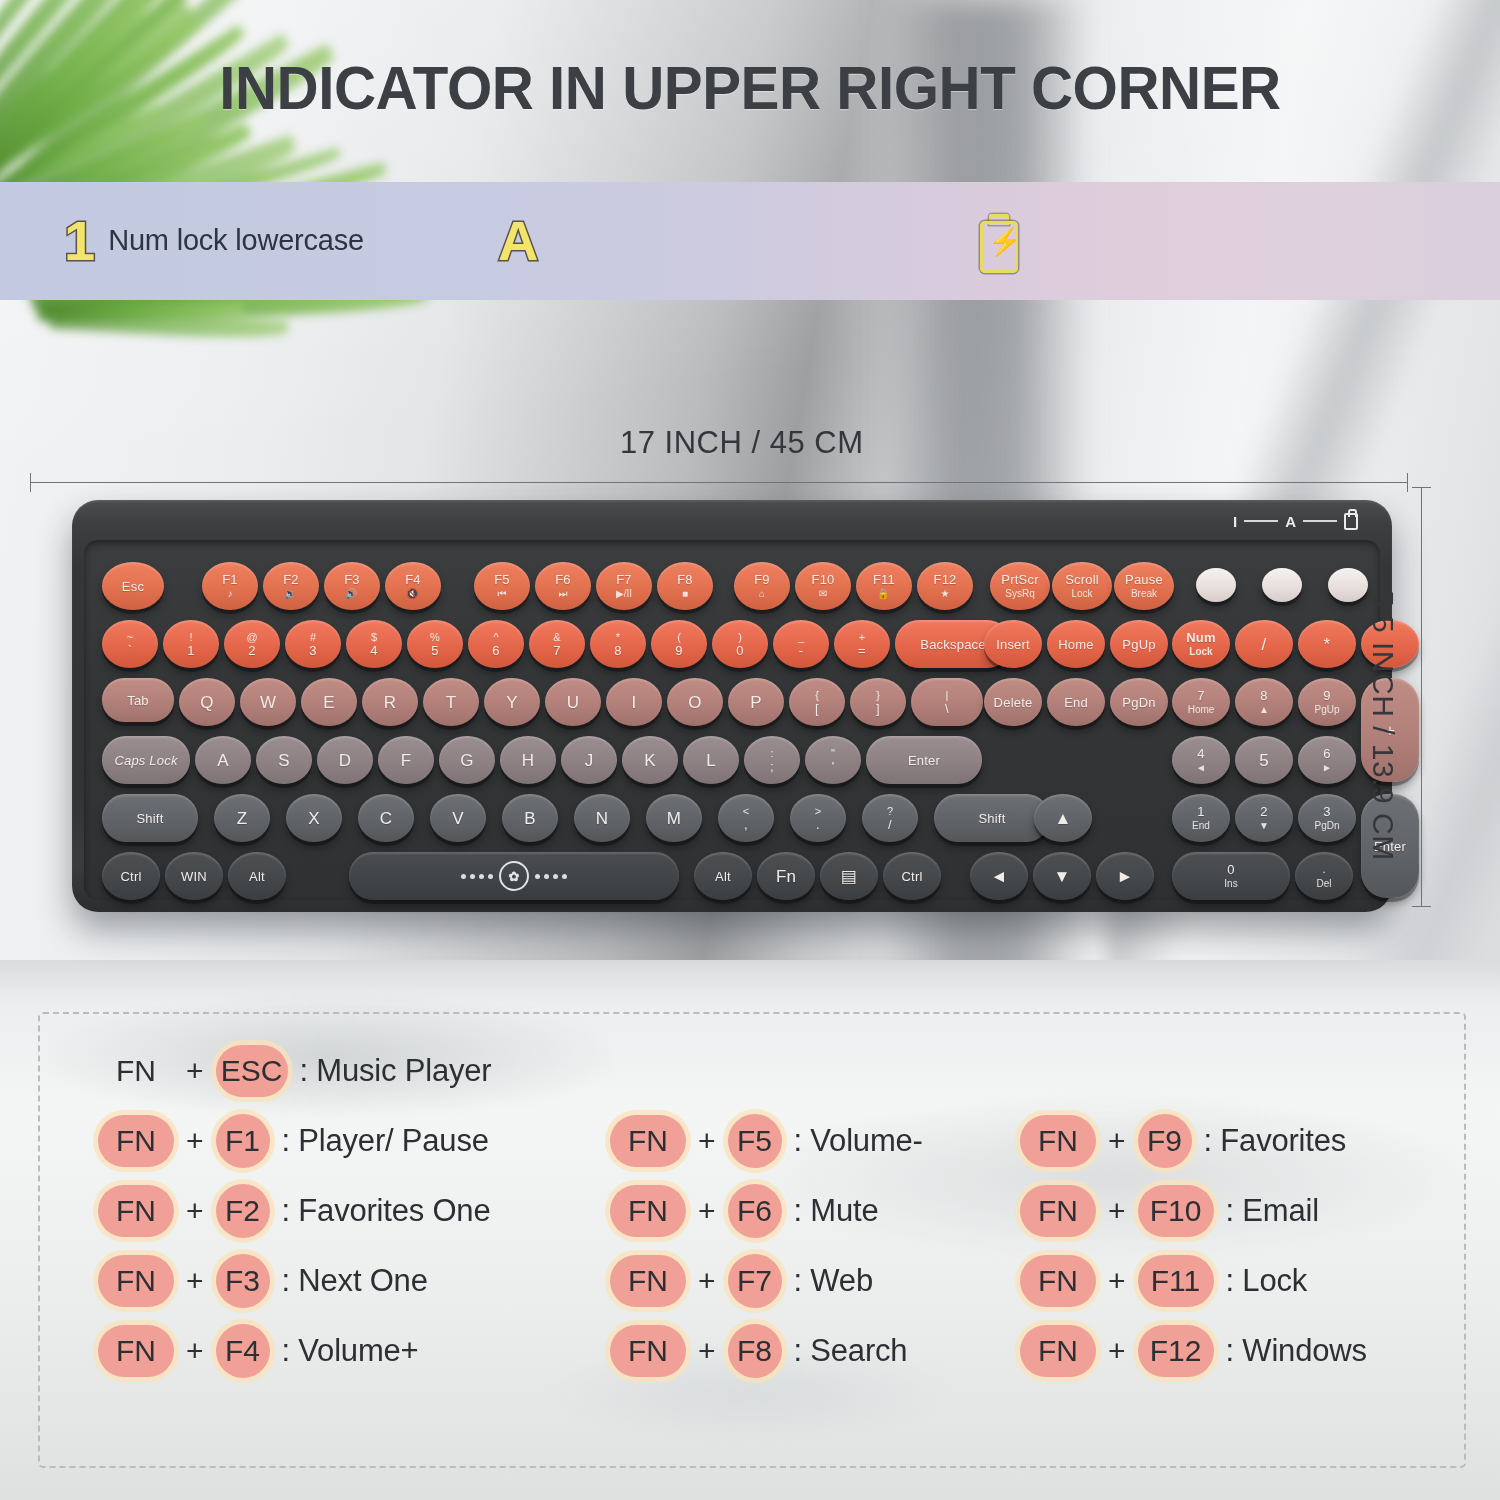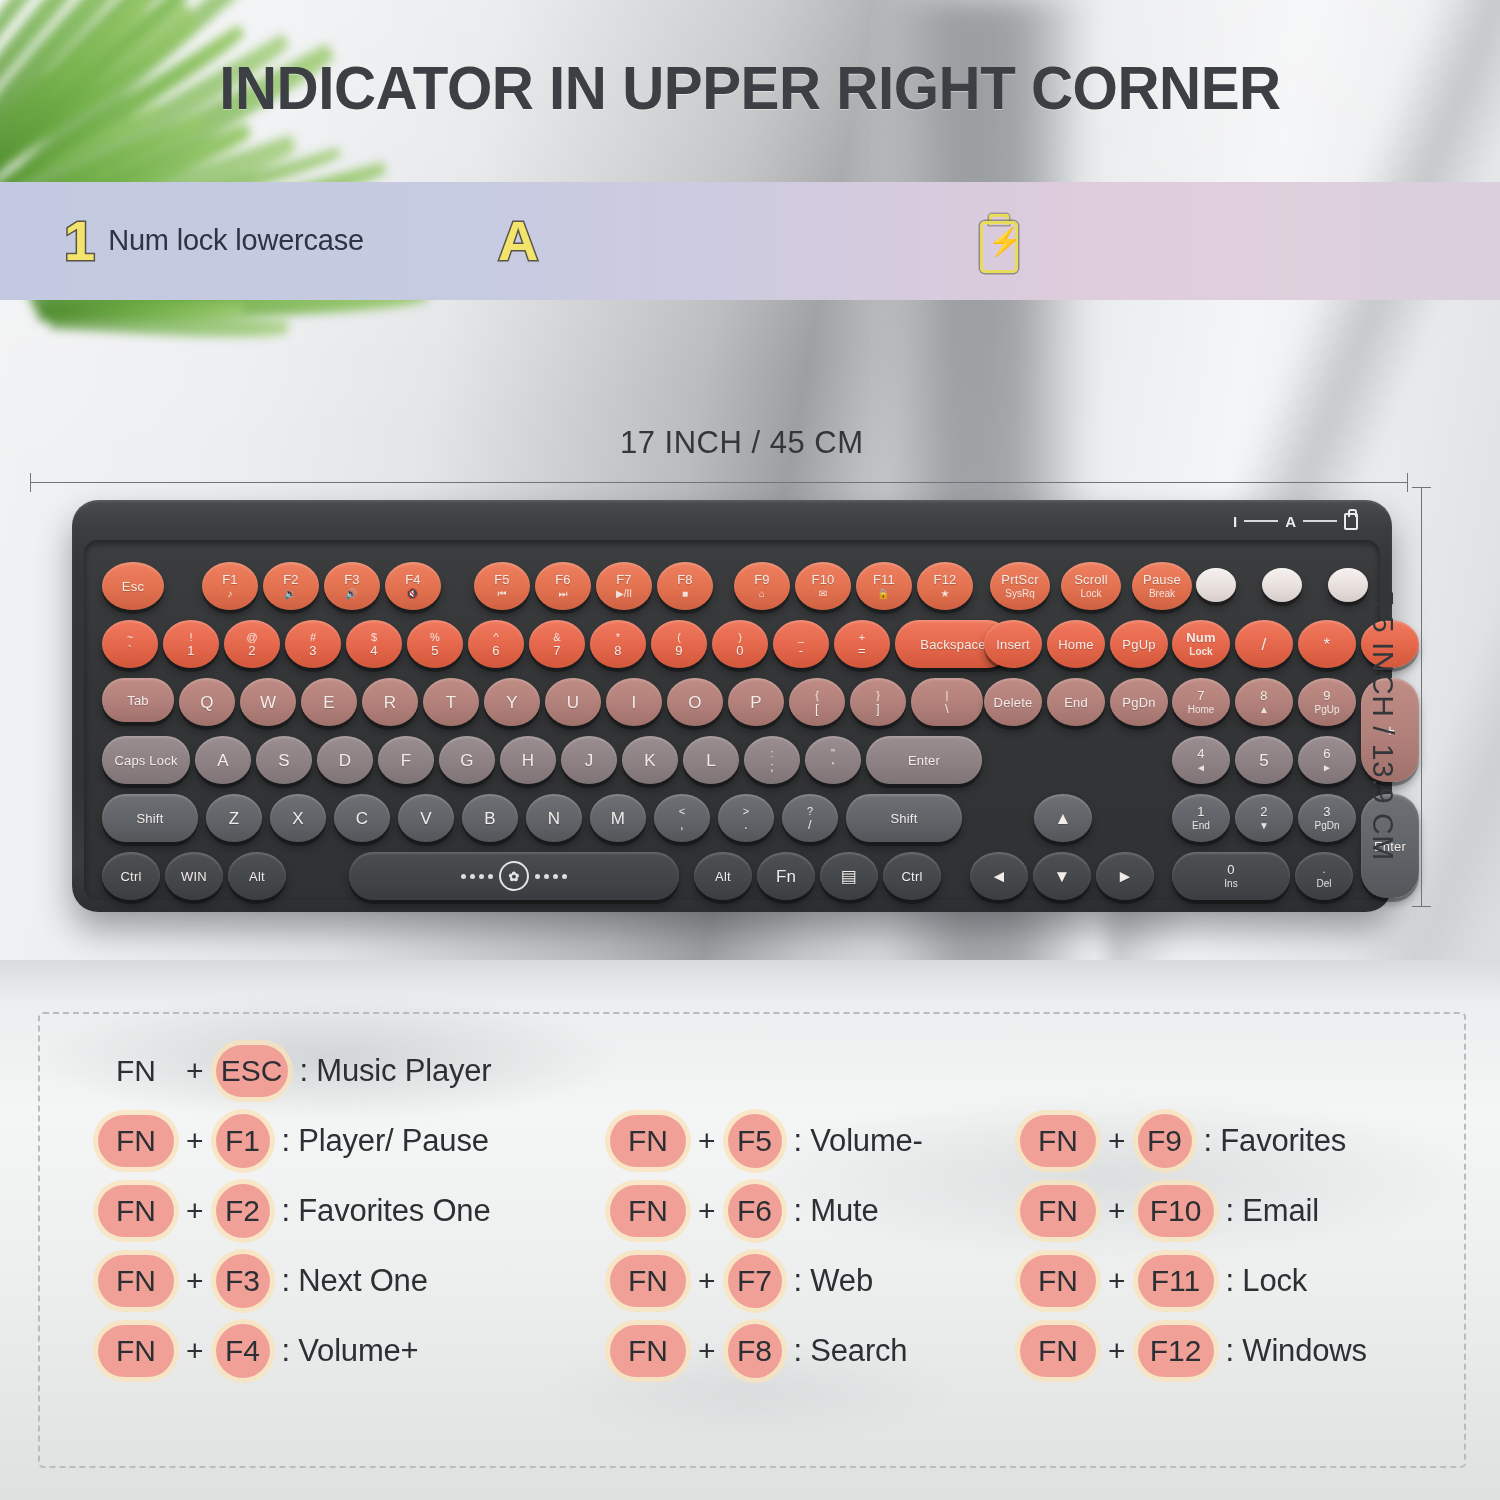--- a/index.html
+++ b/index.html
@@ -334,21 +334,21 @@
           </div>
           <div class="key c-orange" style="width: 56px; height: 48px;">
             <span class="lbl">F11</span>
             <span class="sub">🔒</span>
           </div>
           <div class="key c-orange" style="width: 56px; height: 48px;">
             <span class="lbl">F12</span>
             <span class="sub">★</span>
           </div>
         </div>
-        <div class="krow" style="left: 906px; top: 22px; gap: 11px; justify-content: flex-end;">
+        <div class="krow" style="left: 906px; top: 22px; gap: 2px; justify-content: flex-end;">
           <div class="key c-orange" style="width: 60px; height: 48px;">
             <span class="lbl">PrtScr</span>
             <span class="sub">SysRq</span>
           </div>
           <div class="key c-orange" style="width: 60px; height: 48px;">
             <span class="lbl">Scroll</span>
             <span class="sub">Lock</span>
           </div>
           <div class="key c-orange" style="width: 60px; height: 48px;">
             <span class="lbl">Pause</span>
@@ -512,21 +512,21 @@
           </div>
           <div class="key c-rose" style="width: 58px; height: 48px;">
             <span class="lbl">9</span>
             <span class="sub">PgUp</span>
           </div>
           <div class="key c-rose tall" style="width: 58px; height: 104px;">
             <span class="lbl big">+</span>
           </div>
         </div>
         <div class="krow" style="left: 18px; top: 196px; gap: 5px;">
-          <div class="key c-mauve wide" style="width: 88px; height: 48px;">
+          <div class="key c-mauve wide" style="width: 88px; height: 48px; font-style: italic;">
             <span class="lbl">Caps Lock</span>
           </div>
           <div class="key c-mauve" style="width: 56px; height: 48px;">
             <span class="lbl big">A</span>
           </div>
           <div class="key c-mauve" style="width: 56px; height: 48px;">
             <span class="lbl big">S</span>
           </div>
           <div class="key c-mauve" style="width: 56px; height: 48px;">
             <span class="lbl big">D</span>
@@ -567,21 +567,21 @@
             <span class="sub">◄</span>
           </div>
           <div class="key c-mauve" style="width: 58px; height: 48px;">
             <span class="lbl big">5</span>
           </div>
           <div class="key c-mauve" style="width: 58px; height: 48px;">
             <span class="lbl">6</span>
             <span class="sub">►</span>
           </div>
         </div>
-        <div class="krow" style="left: 18px; top: 254px; gap: 8px;">
+        <div class="krow" style="left: 18px; top: 254px; gap: 16px;">
           <div class="key c-gray wide" style="width: 96px; height: 48px;">
             <span class="lbl">Shift</span>
           </div>
           <div class="key c-gray" style="width: 56px; height: 48px;">
             <span class="lbl big">Z</span>
           </div>
           <div class="key c-gray" style="width: 56px; height: 48px;">
             <span class="lbl big">X</span>
           </div>
           <div class="key c-gray" style="width: 56px; height: 48px;">

